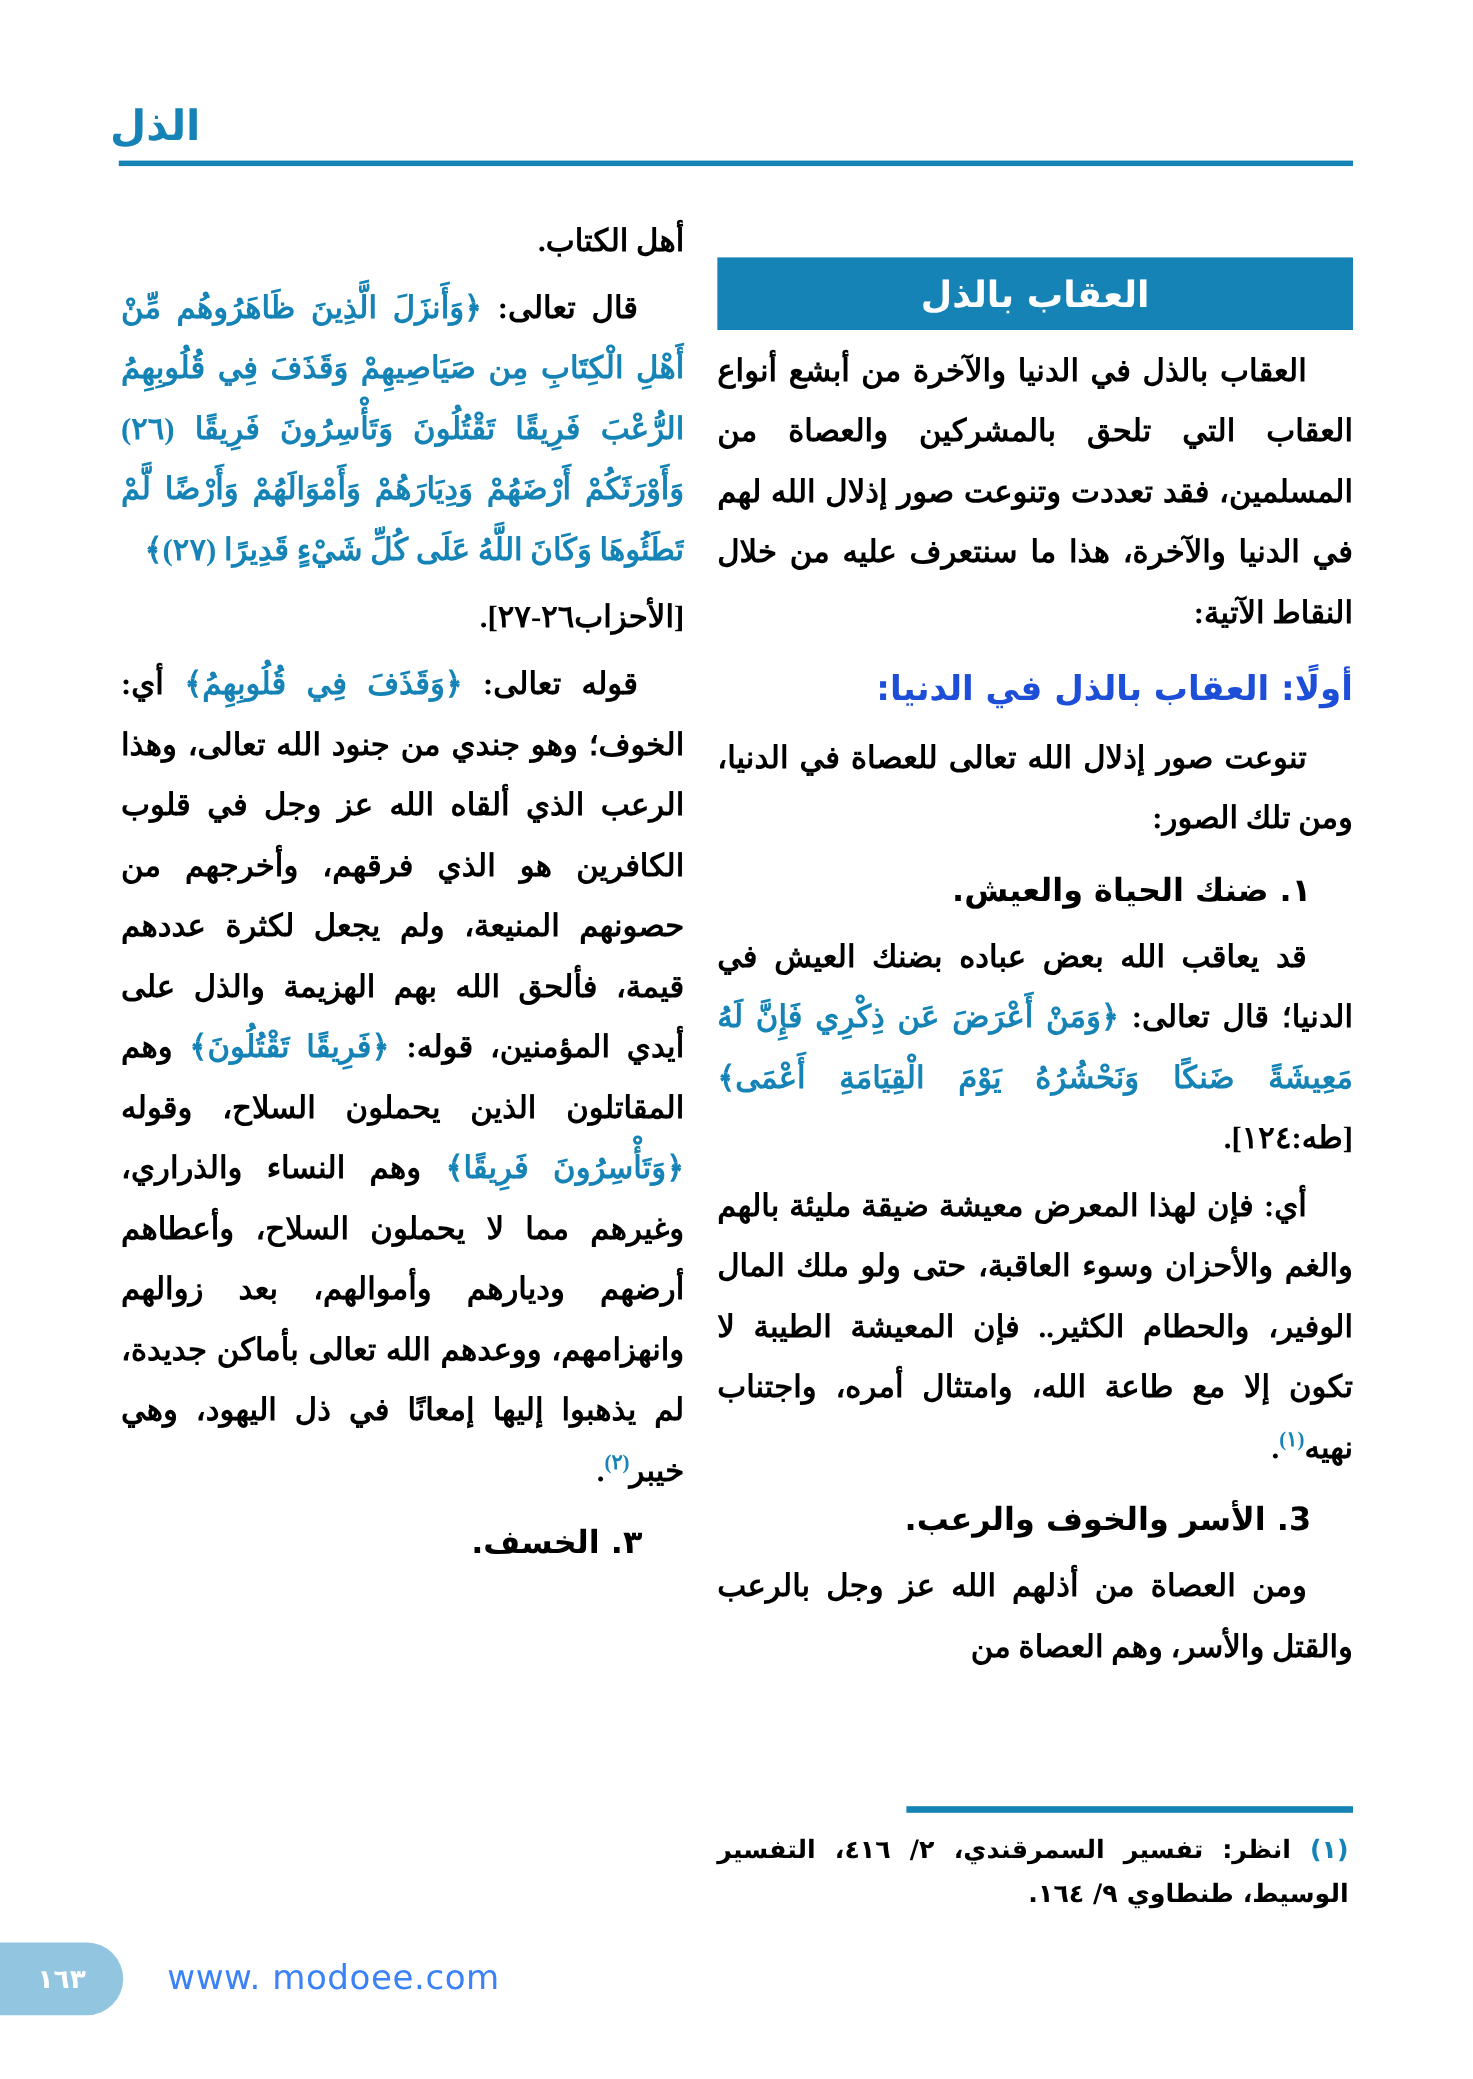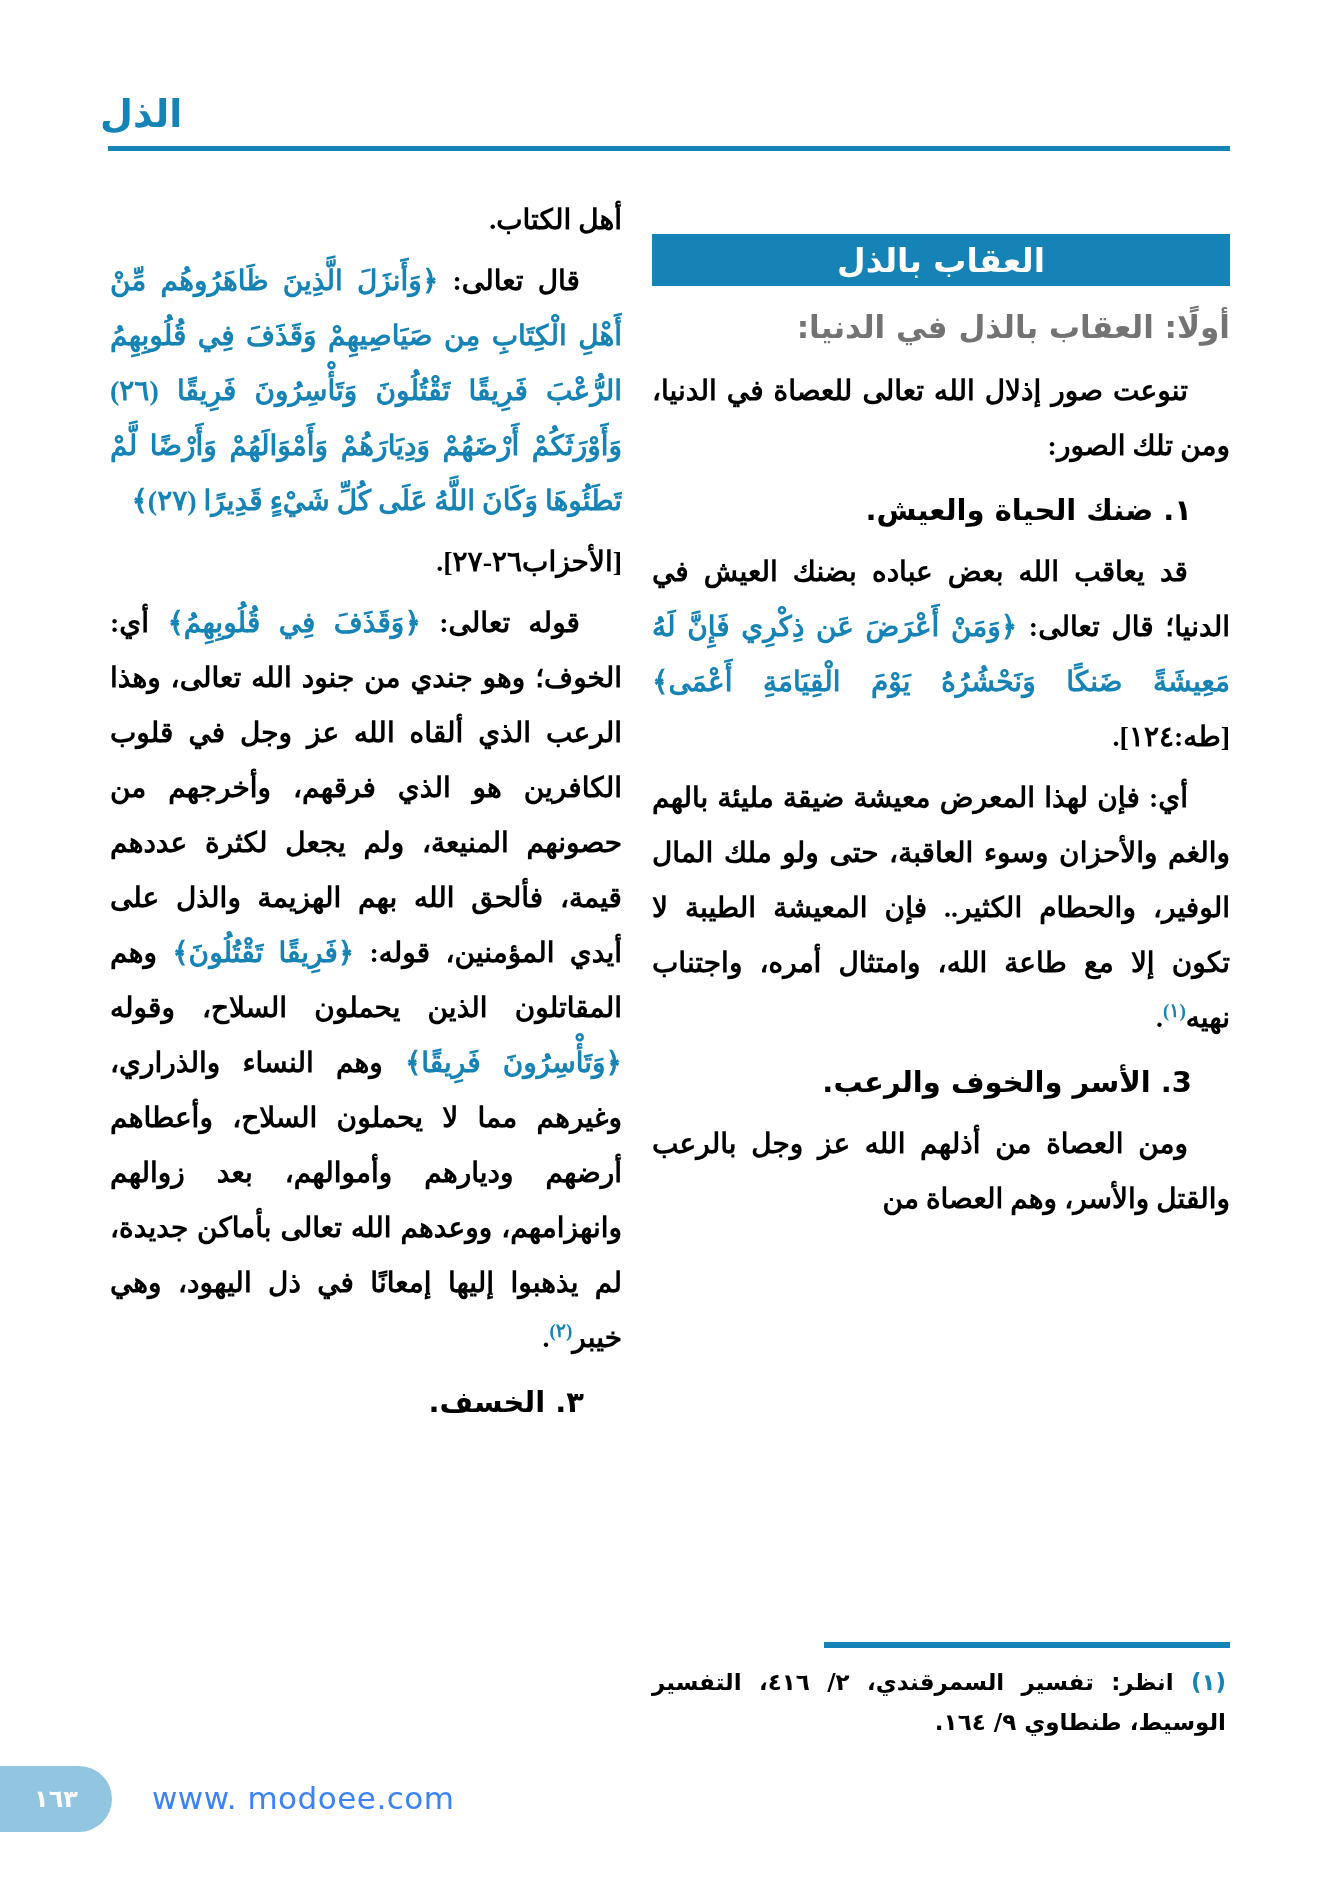--- a/index.html
+++ b/index.html
@@ -16,32 +16,32 @@
   .header-rule {
     position:absolute; top:146px; left:108px; width:1122px; height:5px;
     background:#1583B5;
   }
   
   .col { position:absolute; top:186px; height:1452px; overflow:hidden; }
   .col-right { right:109px; width:578px; }
   .col-left  { left:110px;  width:512px; }
 
   .section-box {
-    margin-top:48px; margin-bottom:10px; height:52px; background:#1583B5;
+    margin-top:48px; margin-bottom:10px; height:66px; background:#1583B5;
     color:#fff; font-size:33px; font-weight:bold;
     display:flex; align-items:center; justify-content:center;
   }
   p { margin:0; }
   .body {
     font-size:28px; line-height:55px; font-weight:bold;
     text-align:justify; margin:6px 0;font-family:Liberation Serif, serif;
   }
   .indent { text-indent:42px; }
   .sub-heading {
-    color:#737373; font-size:31px; font-weight:bold;
+    color:#1d4ed8; font-size:31px; font-weight:bold;
     line-height:55px; margin:14px 0 8px;text-align:right;
   }
   .item-title {
     font-size:29px; font-weight:bold; line-height:55px;
     padding-right:38px; margin:10px 0 6px;
   }
   .quran { color:#1583B5; }
   .fn-ref {
     color:#1583B5; font-size:19px; font-weight:bold;
     vertical-align:super; line-height:0;
@@ -75,20 +75,21 @@
 
 <div class="page">
 
   <div class="chapter-title">الذل</div>
   <div class="header-rule"></div>
 
   <section class="col col-right">
     <div class="section-box">
       <span>العقاب بالذل</span>
     </div>
+    <p class="body indent">العقاب بالذل في الدنيا والآخرة من أبشع أنواع العقاب التي تلحق بالمشركين والعصاة من المسلمين، فقد تعددت وتنوعت صور إذلال الله لهم في الدنيا والآخرة، هذا ما سنتعرف عليه من خلال النقاط الآتية:</p>
     <p class="sub-heading">أولًا: العقاب بالذل في الدنيا:</p>
     <p class="body indent">تنوعت صور إذلال الله تعالى للعصاة في الدنيا، ومن تلك الصور:</p>
     <p class="item-title">١. ضنك الحياة والعيش.</p>
     <p class="body indent"><span>قد يعاقب الله بعض عباده بضنك العيش في الدنيا؛ قال تعالى: </span><span class="quran">﴿وَمَنْ أَعْرَضَ عَن ذِكْرِي فَإِنَّ لَهُ مَعِيشَةً ضَنكًا وَنَحْشُرُهُ يَوْمَ الْقِيَامَةِ أَعْمَى﴾</span><span> [طه:١٢٤].</span></p>
     <p class="body indent"><span>أي: فإن لهذا المعرض معيشة ضيقة مليئة بالهم والغم والأحزان وسوء العاقبة، حتى ولو ملك المال الوفير، والحطام الكثير.. فإن المعيشة الطيبة لا تكون إلا مع طاعة الله، وامتثال أمره، واجتناب نهيه</span><sup class="fn-ref">(١)</sup><span>.</span></p>
     <p class="item-title">3. الأسر والخوف والرعب.</p>
     <p class="body indent">ومن العصاة من أذلهم الله عز وجل بالرعب والقتل والأسر، وهم العصاة من</p>
   </section>
 
   <section class="col col-left">

